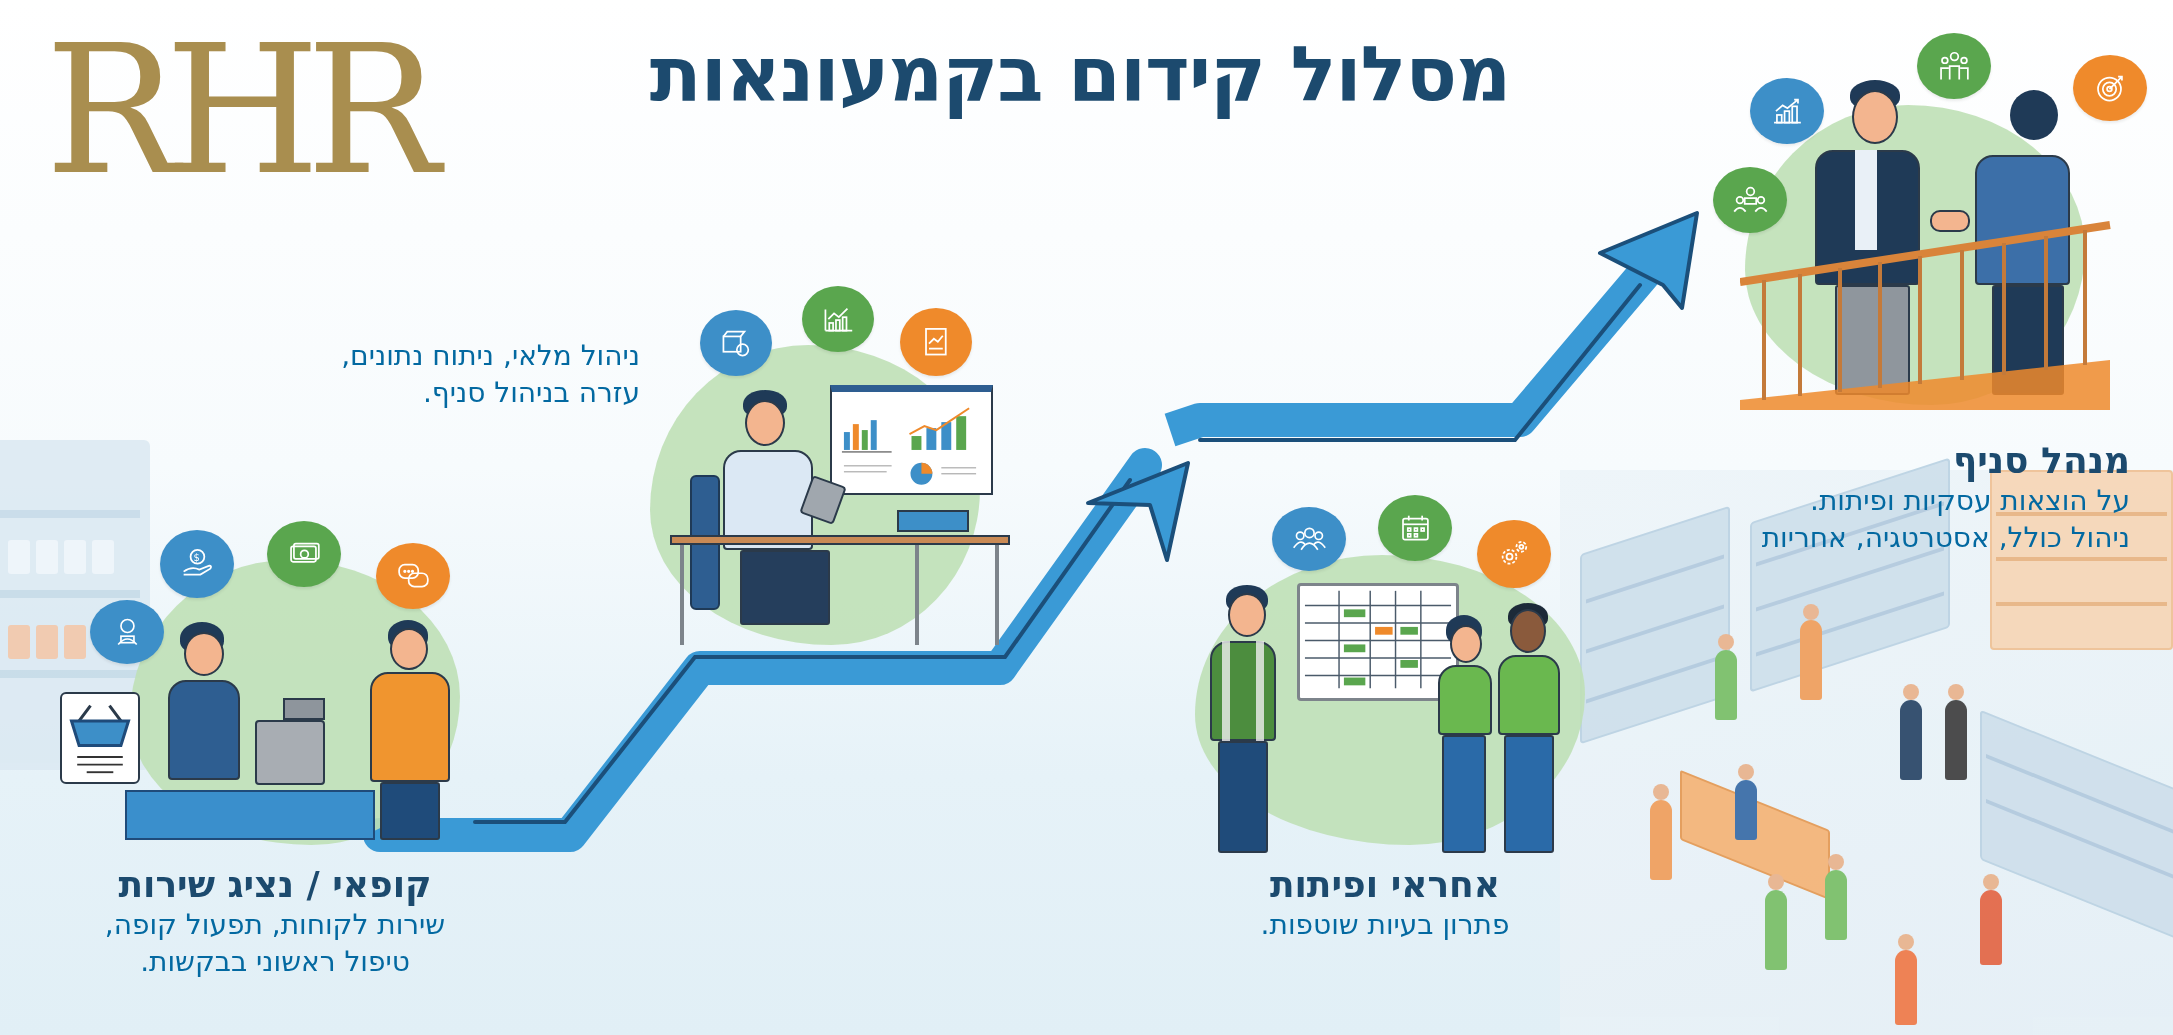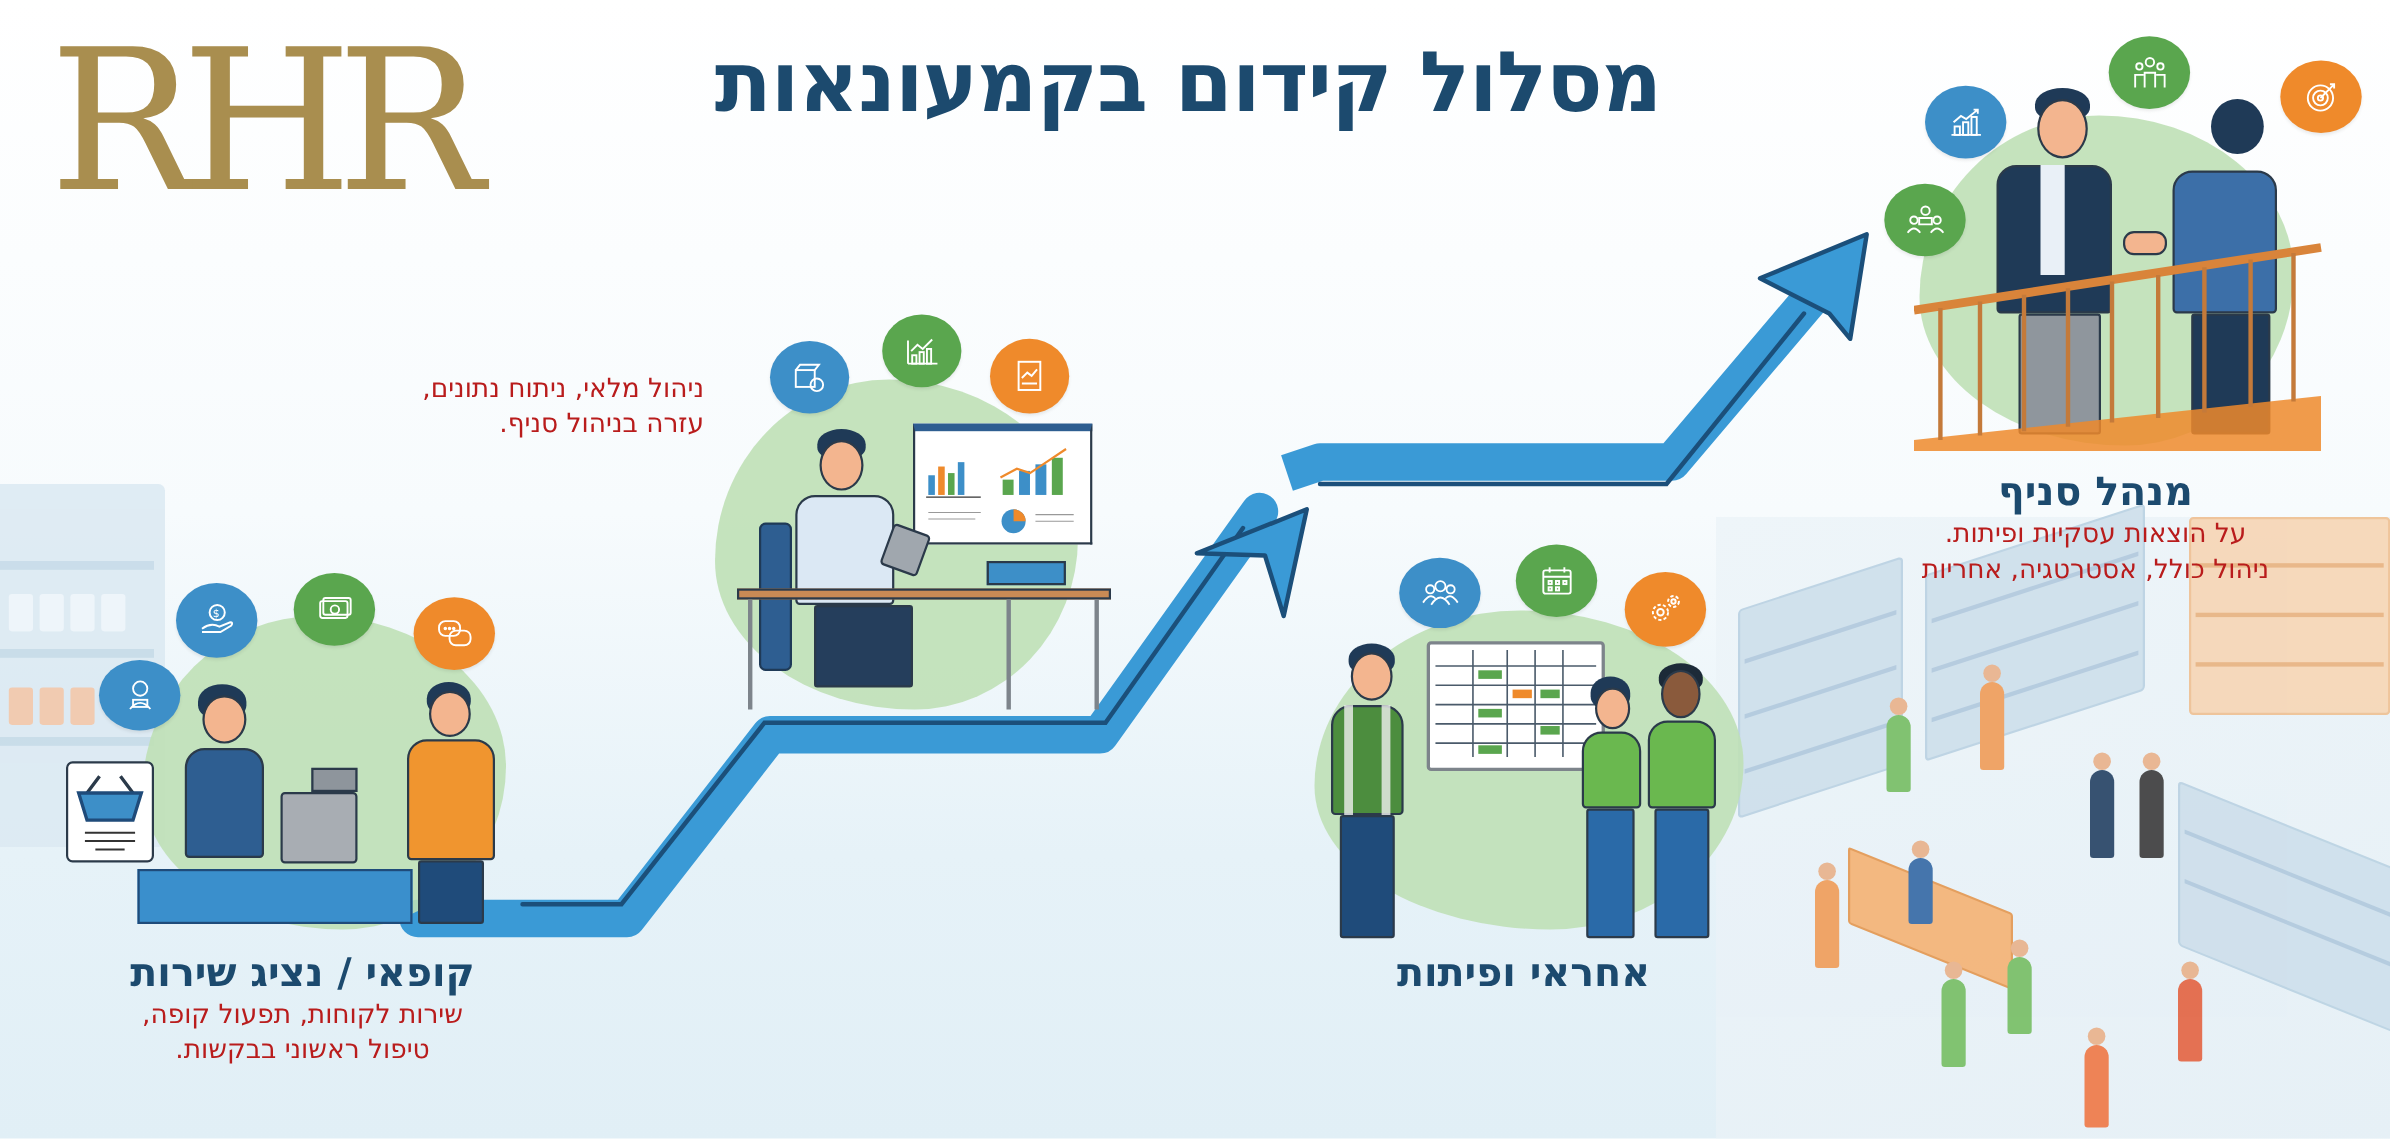--- a/index.html
+++ b/index.html
@@ -57,21 +57,21 @@
     box-shadow: 0 2px 3px rgba(0,0,0,.08);
   }
   .icircle svg { width: 58%; height: 58%; }
   .c-blue { background: #3d8fc8; }
   .c-green { background: #5aa64e; }
   .c-orange { background: #ef8a2b; }
 
   
   .role-block { position: absolute; direction: rtl; text-align: center; }
   .role-title { font-size: 36px; font-weight: bold; color: #1c4a6e; line-height: 1.25; }
-  .role-desc { font-size: 24px; color: #b91c1c; line-height: 1.32; }
+  .role-desc { font-size: 28px; color: #0369a1; line-height: 1.32; }
   .role-block.right-align { text-align: right; }
 
   
   .person-head { position: absolute; border-radius: 50%; background: #f3b58f; border: 2px solid #2b3a4a; }
   .hair { position: absolute; background: #1f3a57; border-radius: 50% 50% 40% 40%; }
   .torso { position: absolute; border: 2px solid #2b3a4a; border-radius: 18px 18px 4px 4px; }
   .legs { position: absolute; background: #1f4b7a; border: 2px solid #2b3a4a; border-radius: 3px; }
 </style>
 </head>
 <body>
@@ -354,20 +354,21 @@
   <div class="legs" style="left:252px;top:150px;width:44px;height:118px;background:#2a6aa8;"></div>
 
   <div class="hair" style="left:318px;top:18px;width:40px;height:26px;background:#1c2a38;"></div>
   <div class="person-head" style="left:320px;top:24px;width:36px;height:44px;background:#8a5a3c;"></div>
   <div class="torso" style="left:308px;top:70px;width:62px;height:80px;background:#6ab84f;"></div>
   <div class="legs" style="left:314px;top:150px;width:50px;height:118px;background:#2a6aa8;"></div>
 </div>
 
 <div class="role-block" style="left:1160px;top:862px;width:450px;">
   <div class="role-title">אחראי ופיתות</div>
+  <div class="role-desc">פתרון בעיות שוטפות.</div>
 </div>
 
 <div class="blob" style="left:1745px;top:105px;width:340px;height:300px;"></div>
 
 <div class="icircle c-blue" style="left:1750px;top:78px;width:74px;height:66px;">
   <svg viewBox="0 0 40 40" fill="none" stroke="#fff" stroke-width="1.8">
       <path d="M6 32 h28"></path>
       <rect x="9" y="24" width="5" height="8"></rect>
       <rect x="17" y="20" width="5" height="12"></rect>
       <rect x="25" y="15" width="5" height="17"></rect>
@@ -423,17 +424,17 @@
         <line x1="140" y1="52" x2="140" y2="178"></line>
         <line x1="180" y1="46" x2="180" y2="174"></line>
         <line x1="222" y1="40" x2="222" y2="170"></line>
         <line x1="264" y1="33" x2="264" y2="165"></line>
         <line x1="306" y1="26" x2="306" y2="160"></line>
         <line x1="345" y1="20" x2="345" y2="155"></line>
     </g>
   </svg>
 </div>
 
-<div class="role-block" style="left:1680px;top:425px;width:450px;">
+<div class="role-block" style="left:1680px;top:438px;width:450px;text-align:right;">
   <div class="role-title">מנהל סניף</div>
   <div class="role-desc">על הוצאות עסקיות ופיתות.</div>
   <div class="role-desc">ניהול כולל, אסטרטגיה, אחריות</div>
 </div>
 
 </body></html>

